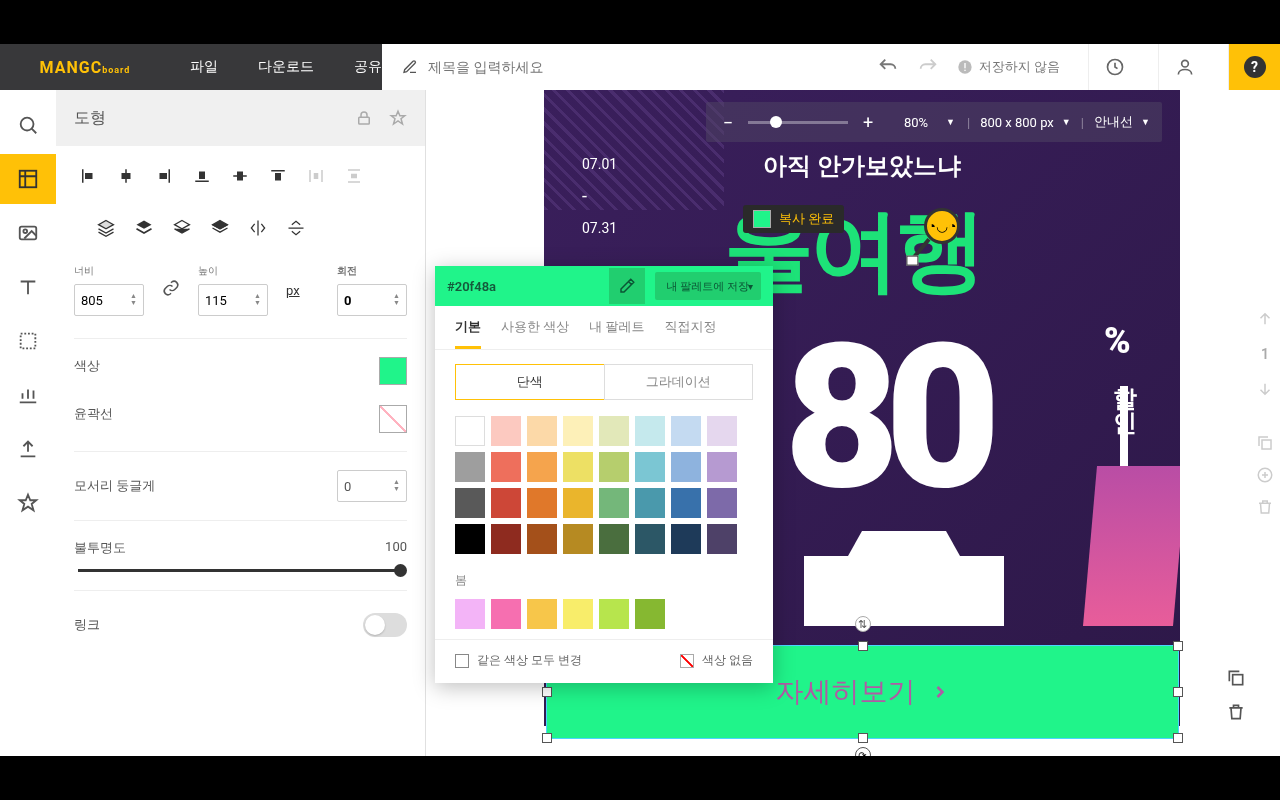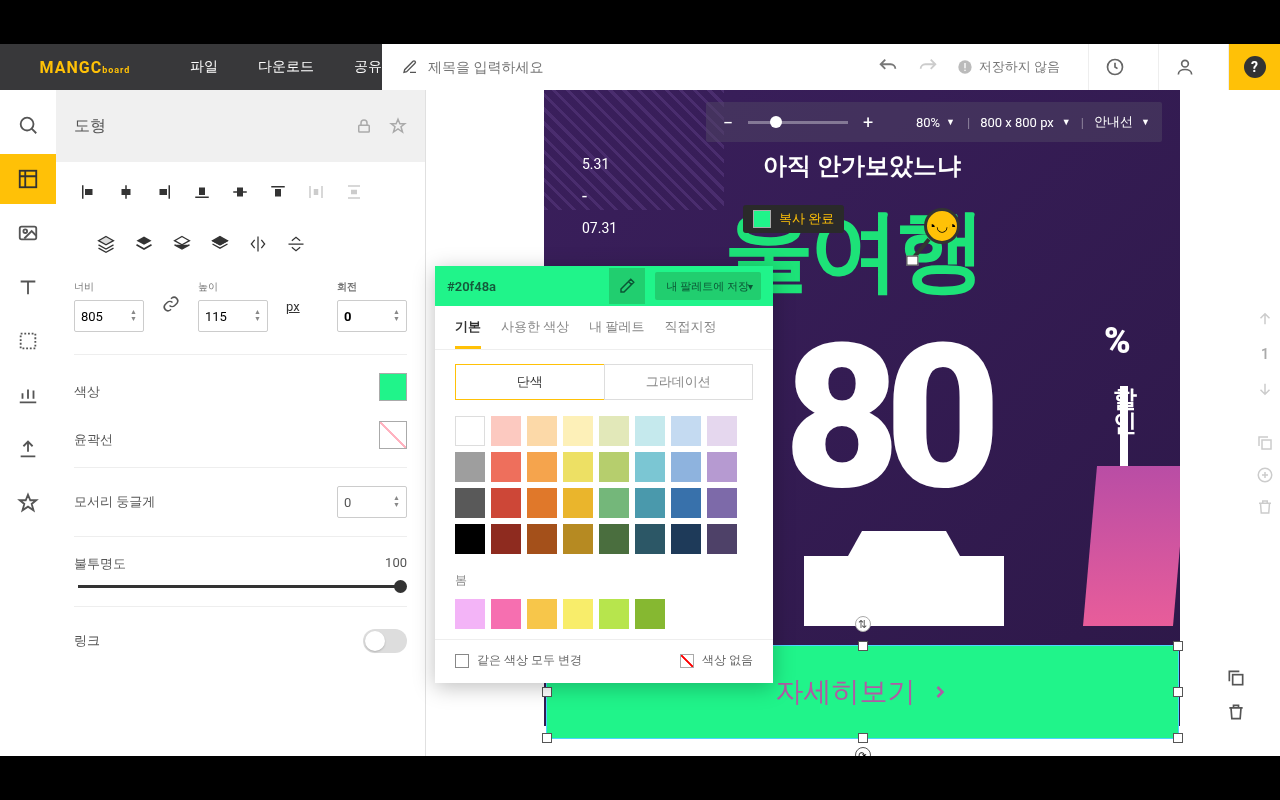--- a/index.html
+++ b/index.html
@@ -31,40 +31,40 @@
 .help-box .q { background: #333; color: #fff; border-radius: 50%; width: 22px; height: 22px; display: flex; align-items: center; justify-content: center; font-size: 14px; font-weight: bold; }
 
 
 .left-sidebar { position: absolute; left: 0; top: 90px; bottom: 44px; width: 56px; background: #fff; display: flex; flex-direction: column; align-items: center; padding-top: 10px; gap: 4px; }
 .sb-item { width: 56px; height: 50px; display: flex; align-items: center; justify-content: center; cursor: pointer; color: #555; }
 .sb-item.active { background: #ffc107; color: #333; }
 .sb-item svg { width: 22px; height: 22px; }
 
 
 .props-panel { position: absolute; left: 56px; top: 90px; bottom: 44px; width: 370px; background: #fff; border-right: 1px solid #e0e0e0; }
-.props-header { height: 72px; background: #f0f0f0; display: flex; align-items: center; padding: 0 18px; font-size: 16px; color: #555; }
+.props-header { height: 56px; background: #f0f0f0; display: flex; align-items: center; padding: 0 18px; font-size: 16px; color: #555; }
 .props-header-icons { margin-left: auto; display: flex; gap: 16px; color: #aaa; }
 .props-header-icons svg { width: 18px; height: 18px; }
 
 .align-row { display: flex; gap: 10px; padding: 16px 18px 8px; flex-wrap: wrap; }
 .align-btn { width: 28px; height: 28px; display: flex; align-items: center; justify-content: center; cursor: pointer; color: #333; }
 .align-btn.disabled { color: #ccc; }
 
 .dim-row { display: flex; gap: 18px; padding: 14px 18px; align-items: flex-end; }
 .dim-group { display: flex; flex-direction: column; gap: 6px; }
 .dim-label { font-size: 10px; color: #777; }
 .dim-input { width: 70px; height: 32px; border: 1px solid #ccc; border-radius: 2px; padding: 0 6px; font-size: 13px; display: flex; align-items: center; justify-content: space-between; }
 .dim-input .spinners { display: flex; flex-direction: column; font-size: 7px; line-height: 1; color: #888; cursor:pointer; }
 .link-icon { color: #555; align-self: center; }
 .px-label { font-size: 13px; color: #333; align-self: center; text-decoration: underline; }
 .rot-group { margin-left: auto; font-weight: bold; }
 
 .divider { height: 1px; background: #eee; margin: 8px 18px; }
 
-.prop-row { display: flex; align-items: flex-end; padding: 10px 18px; font-size: 13px; color: #555; }
+.prop-row { display: flex; align-items: flex-start; padding: 10px 18px; font-size: 13px; color: #555; }
 .color-swatch { width: 28px; height: 28px; border: 1px solid #aaa; margin-left: auto; }
 .color-swatch.green { background: #20f48a; }
 .color-swatch.none { background: linear-gradient(to top right, #fff 0%, #fff 47%, #ffb3c0 48%, #ffb3c0 52%, #fff 53%); }
 
 .round-row { display: flex; align-items: center; padding: 10px 18px; font-size: 13px; color: #555; }
 .round-input-wrap { margin-left: auto; display:flex; align-items:center; }
 
 .opacity-row { padding: 10px 18px; }
 .opacity-top { display: flex; justify-content: space-between; font-size: 13px; color: #555; margin-bottom: 12px; }
 .opacity-slider-track { height: 3px; background: #333; position: relative; margin: 0 4px;}
@@ -76,21 +76,21 @@
 
 
 .canvas-area { position: absolute; left: 426px; right: 0; top: 90px; bottom: 44px; background: #fff; overflow: hidden; }
 
 
 .canvas-controls { position: absolute; top: 12px; left: 280px; height: 40px; background: rgba(80,70,100,.5); border-radius: 2px; display: flex; align-items: center; padding: 0 12px; gap: 12px; color: #fff; font-size: 13px; z-index: 5; }
 .zoom-controls { display: flex; align-items: center; gap: 10px; }
 .zoom-btn { width: 20px; height: 20px; display: flex; align-items: center; justify-content: center; cursor: pointer; font-size: 18px; }
 .zoom-slider { width: 100px; height: 3px; background: rgba(255,255,255,.35); position: relative; }
 .zoom-slider::after { content: ''; position: absolute; left: 22px; top: -5px; width: 12px; height: 12px; background: #fff; border-radius: 50%; }
-.zoom-val { width: 65px; display: flex; align-items: center; gap: 6px; justify-content: flex-end;}
+.zoom-val { width: 65px; display: flex; align-items: center; gap: 18px; justify-content: flex-end;}
 .canvas-size { display: flex; align-items: center; gap: 10px; }
 .canvas-size .sep { color: rgba(255,255,255,.4); }
 
 
 .design { position: absolute; left: 118px; top: 0; width: 636px; height: 636px; background: linear-gradient(135deg, #3a1f5c 0%, #2d1848 100%); overflow: hidden; }
 .design::before { content: ''; position: absolute; left: 0; top: 0; width: 180px; height: 120px; background: repeating-linear-gradient(45deg, #4a2d6e 0, #4a2d6e 3px, transparent 3px, transparent 10px); }
 .design-dates { position: absolute; left: 38px; top: 60px; color: #fff; font-size: 14px; line-height: 2; }
 .design-dates .dash { font-size: 18px; }
 .design-subtitle { position: absolute; top: 60px; left: 0; right: 0; text-align: center; color: #fff; font-size: 24px; font-weight: 600; }
 .design-title { position: absolute; top: 100px; left: 180px; font-size: 90px; font-weight: 900; color: #1de278; letter-spacing: -4px; }
@@ -464,21 +464,21 @@
       <span class="sep">|</span>
       <span style="display:flex;gap:8px;align-items:center;">
           <span>안내선</span>
           <span style="font-size:9px">▼</span>
         </span>
     </span>
   </div>
 
   <div class="design">
     <div class="design-dates">
-      <div>5.31</div>
+      <div>07.01</div>
       <div class="dash">-</div>
       <div>07.31</div>
     </div>
     <div class="design-subtitle">아직 안가보았느냐</div>
     <div class="design-title">울여행</div>
     <div class="design-80">80</div>
     <div class="design-pct">%</div>
     <div class="design-discount">할인</div>
     <div class="design-city">
       <div class="building b1"></div>

